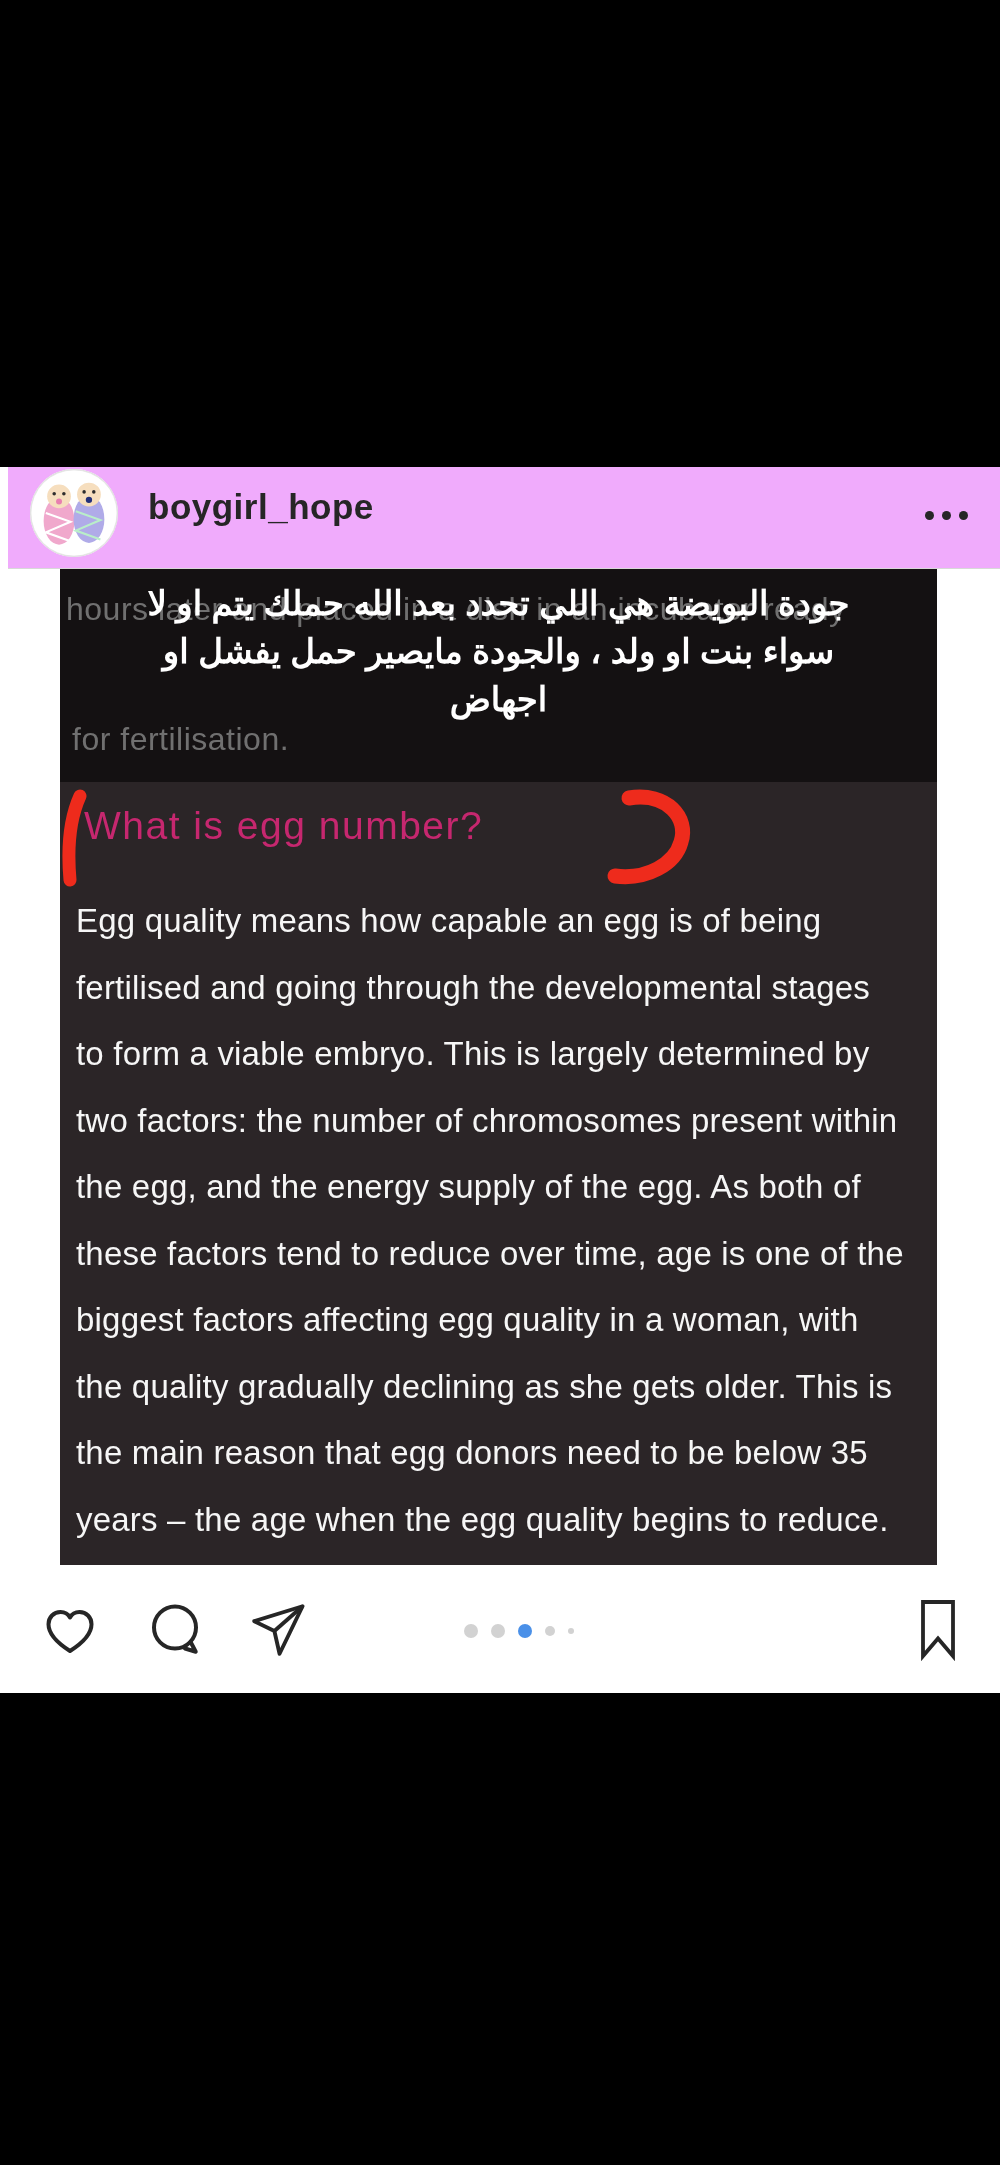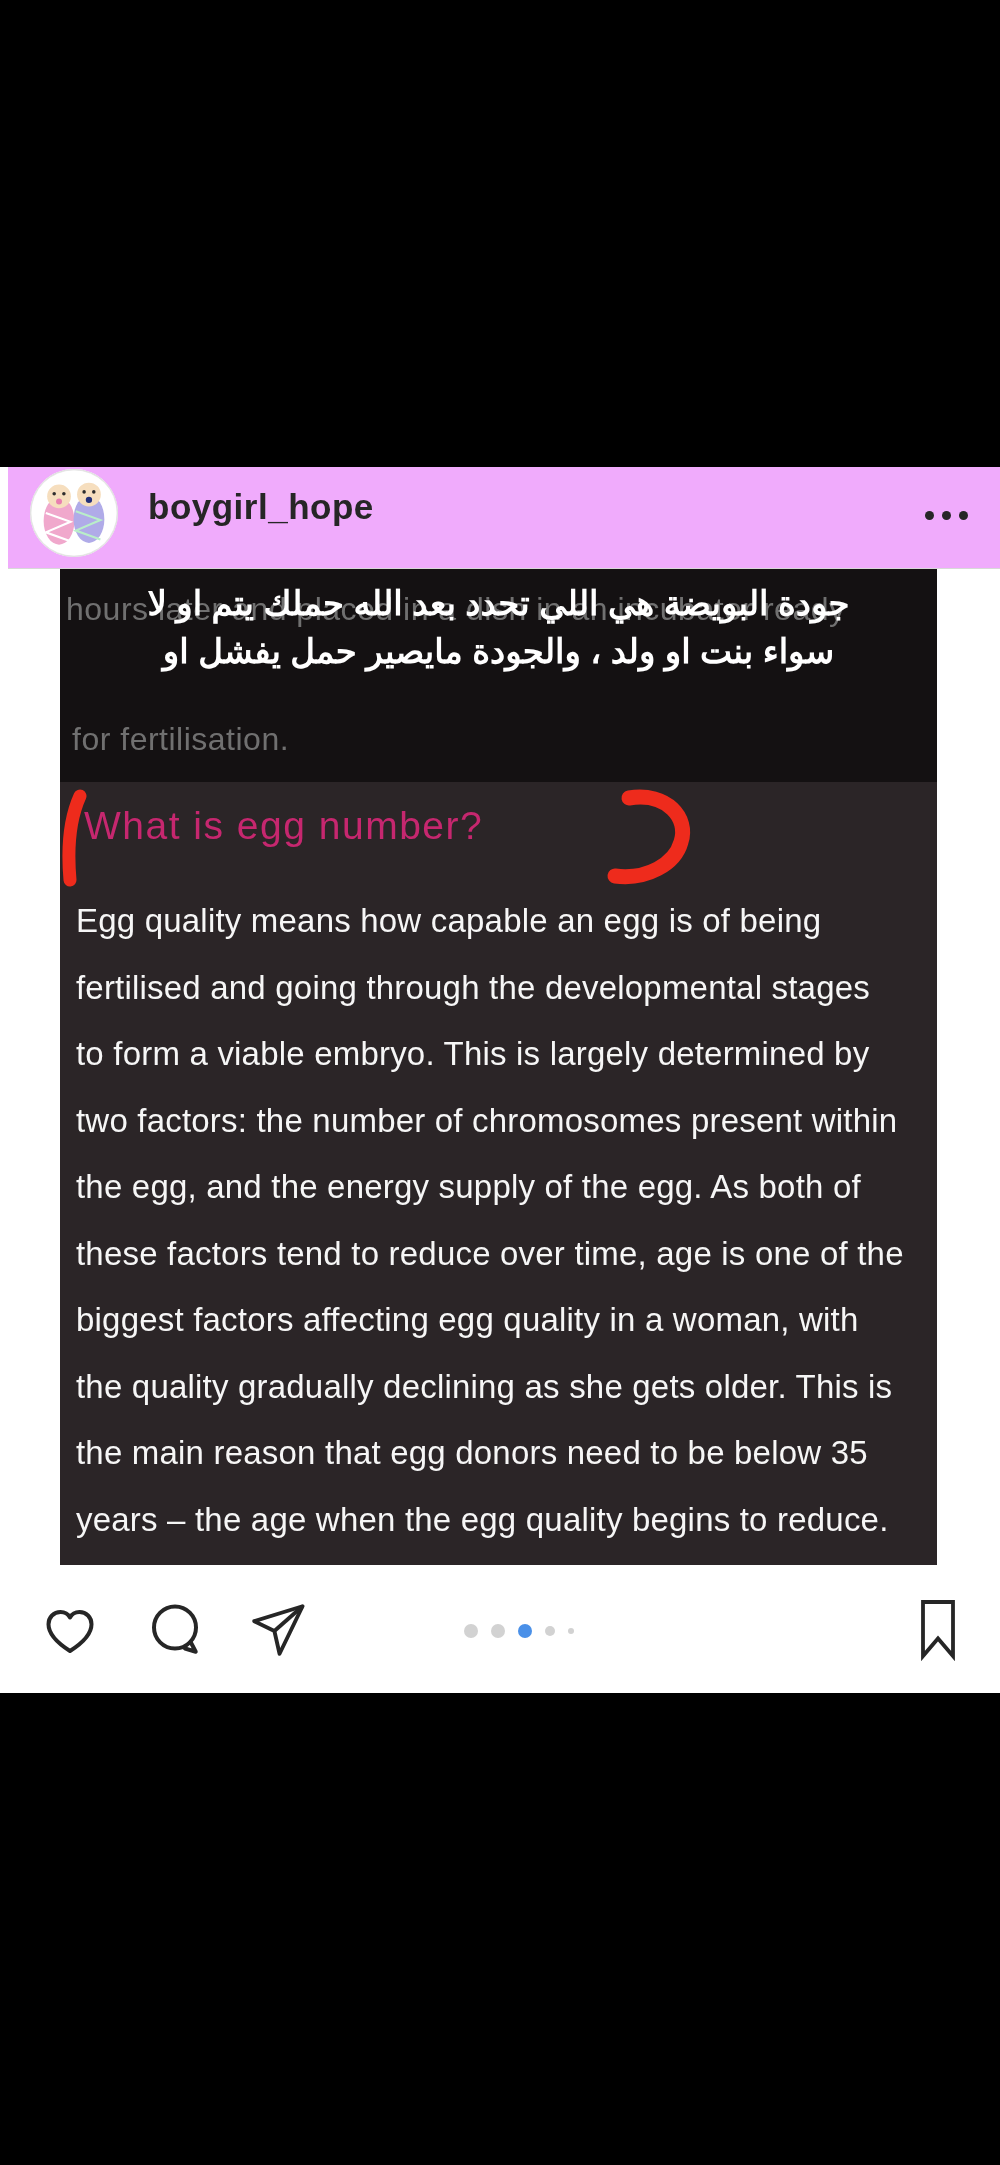--- a/index.html
+++ b/index.html
@@ -116,20 +116,21 @@
   </div>
 
   <div class="post-image">
 
     <div class="post-top">
       <div class="ghost-line ghost-1">hours later and placed in a dish in an incubator ready</div>
       <div class="ghost-line ghost-2">for fertilisation.</div>
       <div class="arabic-block">
         <div>جودة البويضة هي اللي تحدد بعد الله حملك يتم او لا</div>
         <div>سواء بنت او ولد ، والجودة مايصير حمل يفشل او</div>
+        <div>اجهاض</div>
       </div>
     </div>
 
     <div class="post-body">
       <svg class="marker marker-open" width="30" height="100" viewBox="0 0 30 100">
         <path d="M 20 8 C 10 30 7 58 10 92" fill="none" stroke="#ee2b1c" stroke-width="13" stroke-linecap="round"></path>
       </svg>
       <div class="post-title">What is egg number?</div>
       <svg class="marker marker-close" width="95" height="105" viewBox="0 0 95 105">
         <path d="M 24 12 C 62 6 84 32 76 56 C 70 78 42 94 10 90" fill="none" stroke="#ee2b1c" stroke-width="15" stroke-linecap="round"></path>

